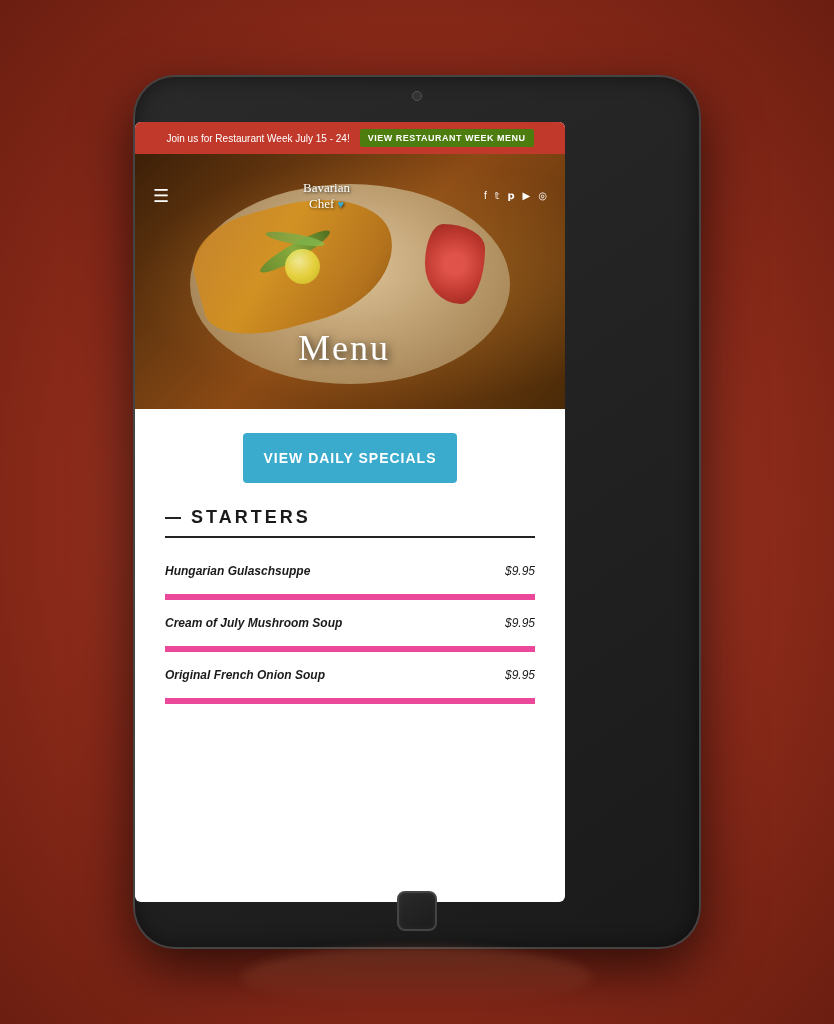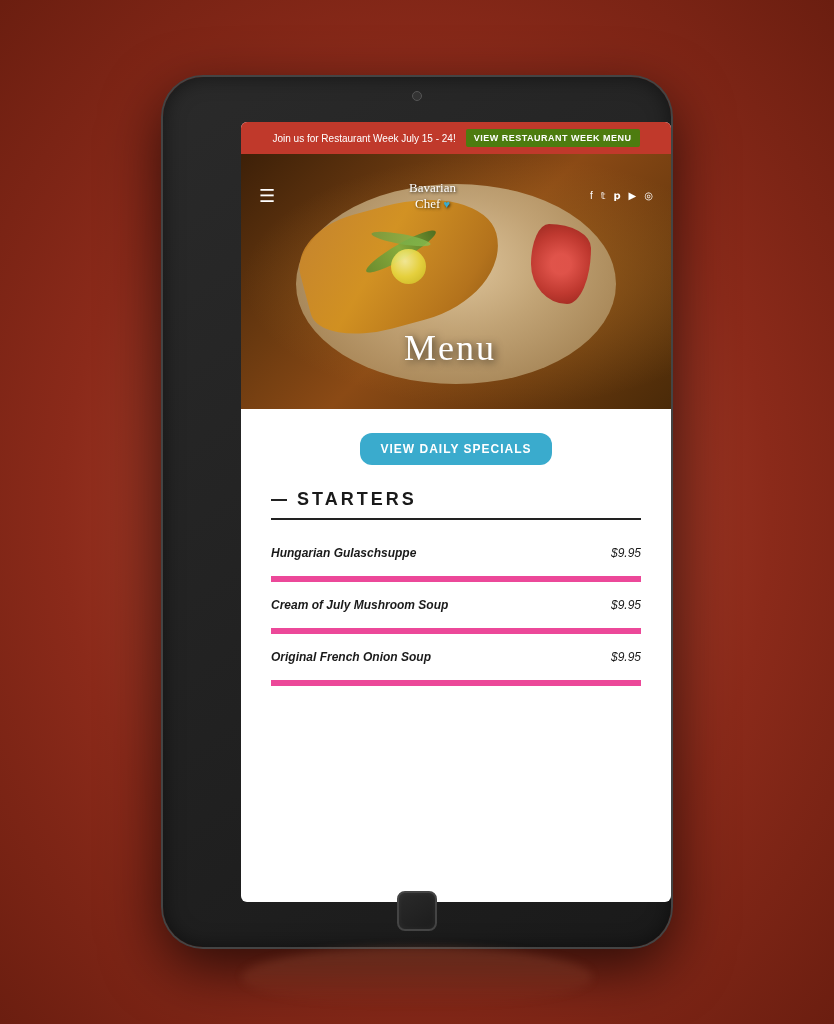--- a/index.html
+++ b/index.html
@@ -9,27 +9,27 @@
       height: 1024px;
       background: radial-gradient(ellipse at center, #c0503a 0%, #8b2a1a 60%, #6b1e10 100%);
       display: flex;
       align-items: center;
       justify-content: center;
       font-family: Arial, sans-serif;
       overflow: hidden;
     }
 
     .tablet-outer {
-      width: 508px;
+      width: 564px;
       height: 870px;
       background: linear-gradient(145deg, #2a2a2a, #1a1a1a);
       border-radius: 40px;
       display: flex;
       align-items: center;
-      justify-content: flex-end;
+      justify-content: flex-start;
       box-shadow:
         0 0 0 2px #444,
         0 20px 60px rgba(0,0,0,0.7),
         inset 0 0 20px rgba(0,0,0,0.5);
       position: relative;
     }
 
     .tablet-outer::before {
       content: '';
       position: absolute;
@@ -265,28 +265,28 @@
       text-align: center;
       line-height: 1.6;
       margin-bottom: 16px;
     }
 
     .specials-btn {
       display: block;
       margin: 0 auto 24px;
       background: #3aabcd;
       color: #fff;
-      font-size: 12px;
+      font-size: 14px;
       font-weight: bold;
-      padding: 9px 20px;
+      padding: 17px 20px;
       border: none;
       cursor: pointer;
       letter-spacing: 1px;
       text-transform: uppercase;
-      border-radius: 12px;
+      border-radius: 4px;
     }
 
     
     .section-header {
       display: flex;
       align-items: center;
       gap: 10px;
       margin-bottom: 8px;
     }
 

